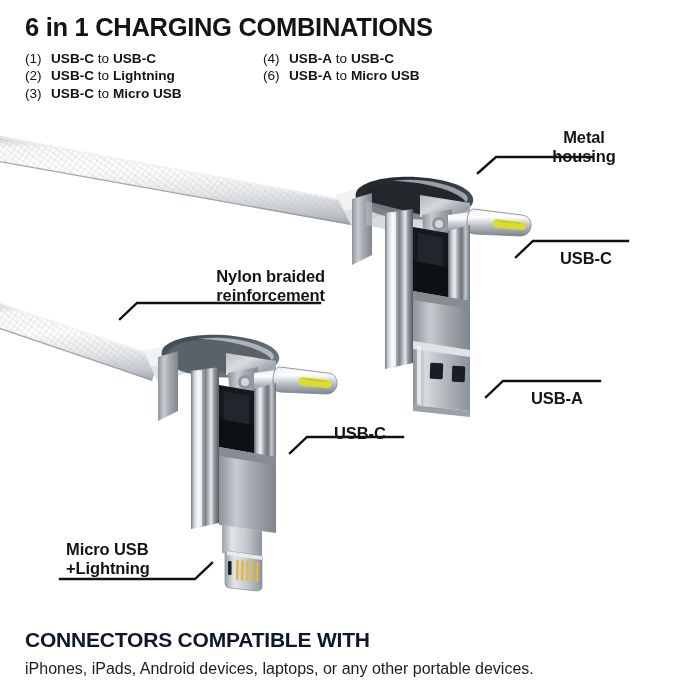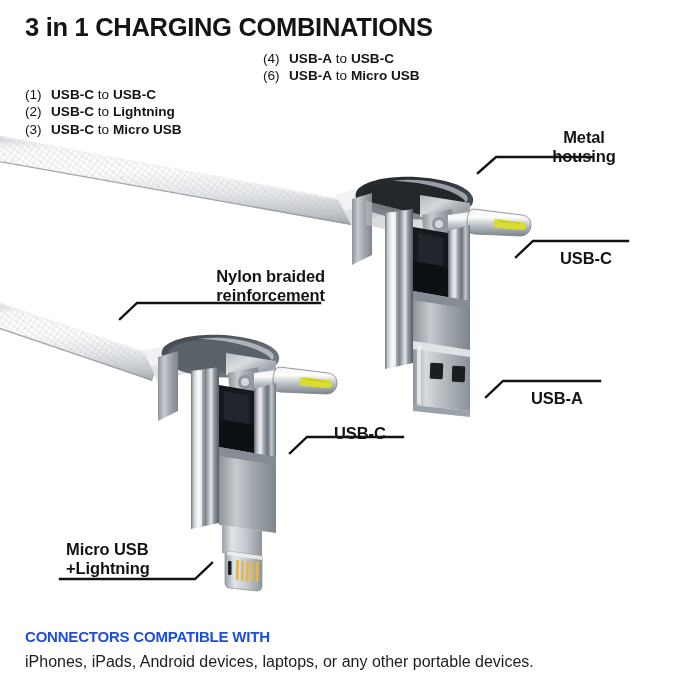--- a/index.html
+++ b/index.html
@@ -36,21 +36,21 @@
   .combo-table {
     margin-top: 9px;
     display: flex;
     flex-direction: row;
     gap: 0px;
   }
   .combo-col {
     display: flex;
     flex-direction: column;
   }
-  .combo-col.col-left { width: 238px; margin-top: 36px; }
+  .combo-col.col-left { width: 238px; }
   .combo-row {
     font-size: 13.6px;
     line-height: 17.6px;
     white-space: nowrap;
     color: #141417;
   }
   .combo-num {
     font-weight: normal;
     display: inline-block;
     width: 26px;
@@ -80,40 +80,40 @@
   }
 
   
   .footer {
     position: absolute;
     left: 25px;
     top: 628px;
     width: 655px;
   }
   .footer-title {
-    font-size: 15px;
+    font-size: 21px;
     font-weight: bold;
     letter-spacing: -0.2px;
-    color: #1d4ed8;
+    color: #0f172a;
     margin: 0;
     white-space: nowrap;
   }
   .footer-sub {
     margin-top: 8px;
     font-size: 16px;
     font-weight: normal;
     color: #1d1d20;
     white-space: nowrap;
   }
 </style>
 </head>
 <body>
 
 <div class="header">
-  <h1 class="main-title">3 in 1 CHARGING COMBINATIONS</h1>
+  <h1 class="main-title">6 in 1 CHARGING COMBINATIONS</h1>
 
   <div class="combo-table">
     <div class="combo-col col-left">
       <div class="combo-row">
         <span class="combo-num">(1)</span><span class="combo-a">USB-C</span> <span class="combo-to">to</span> <span class="combo-b">USB-C</span>
       </div>
       <div class="combo-row">
         <span class="combo-num">(2)</span><span class="combo-a">USB-C</span> <span class="combo-to">to</span> <span class="combo-b">Lightning</span>
       </div>
       <div class="combo-row">

